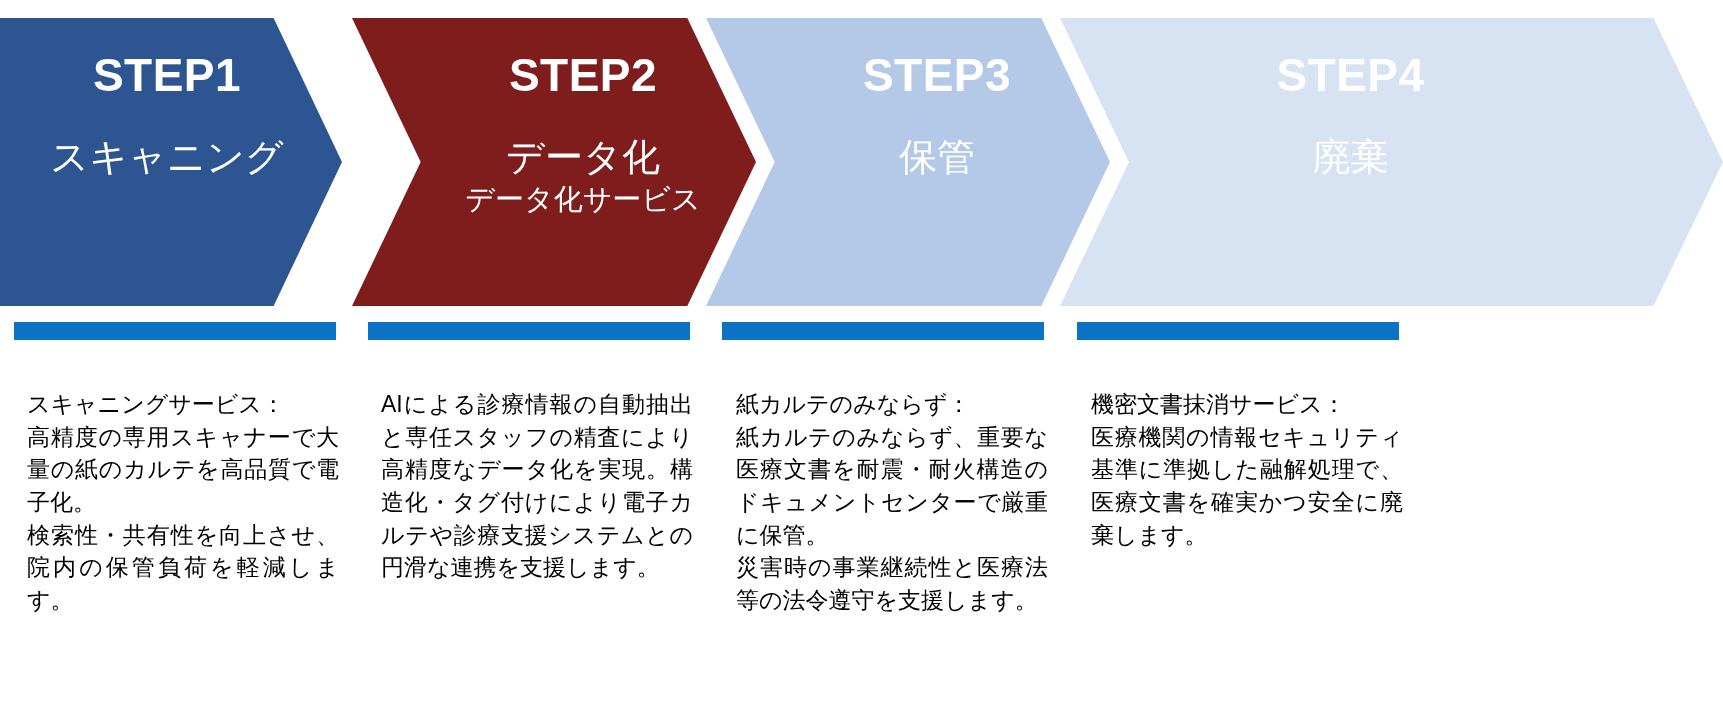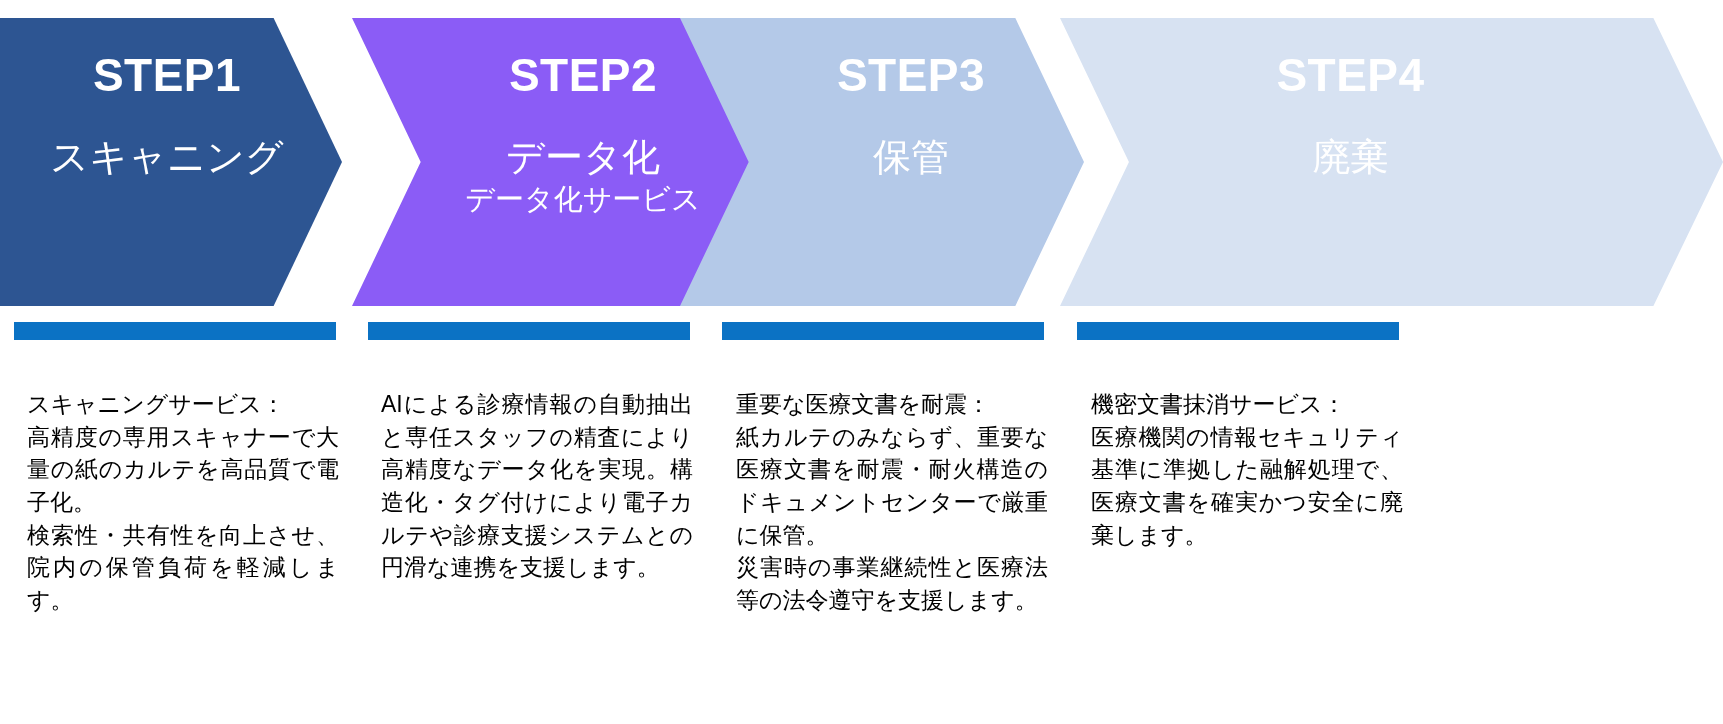--- a/index.html
+++ b/index.html
@@ -66,26 +66,26 @@
   .arrow-1 {
     left: 0px;
     width: 342px;
     background: #2d5592;
     clip-path: polygon(0 0, 80% 0, 100% 50%, 80% 100%, 0 100%);
     padding-right: 8px;
   }
   .arrow-2 {
     left: 352px;
     width: 404px;
-    background: #8b5cf6;
+    background: #7f1d1d;
     clip-path: polygon(0 0, 83% 0, 100% 50%, 83% 100%, 0 100%, 17% 50%);
     padding-left: 58px;
   }
   .arrow-3 {
-    left: 680px;
+    left: 706px;
     width: 404px;
     background: #b4c9e8;
     clip-path: polygon(0 0, 83% 0, 100% 50%, 83% 100%, 0 100%, 17% 50%);
     padding-left: 58px;
   }
   .arrow-4 {
     left: 1060px;
     width: 663px;
     background: #d7e2f2;
     clip-path: polygon(0 0, 89.5% 0, 100% 50%, 89.5% 100%, 0 100%, 10.4% 50%);
@@ -180,21 +180,21 @@
     <div class="desc-title">スキャニングサービス：</div>
     <div class="desc-body">高精度の専用スキャナーで大量の紙のカルテを高品質で電子化。
 検索性・共有性を向上させ、院内の保管負荷を軽減します。</div>
   </div>
 
   <div class="desc desc-2">
     <div class="desc-body">AIによる診療情報の自動抽出と専任スタッフの精査により高精度なデータ化を実現。構造化・タグ付けにより電子カルテや診療支援システムとの円滑な連携を支援します。</div>
   </div>
 
   <div class="desc desc-3">
-    <div class="desc-title">重要な医療文書を耐震：</div>
+    <div class="desc-title">紙カルテのみならず：</div>
     <div class="desc-body">紙カルテのみならず、重要な医療文書を耐震・耐火構造のドキュメントセンターで厳重に保管。
 災害時の事業継続性と医療法等の法令遵守を支援します。</div>
   </div>
 
   <div class="desc desc-4">
     <div class="desc-title">機密文書抹消サービス：</div>
     <div class="desc-body">医療機関の情報セキュリティ基準に準拠した融解処理で、医療文書を確実かつ安全に廃棄します。</div>
   </div>
 
 </div>

